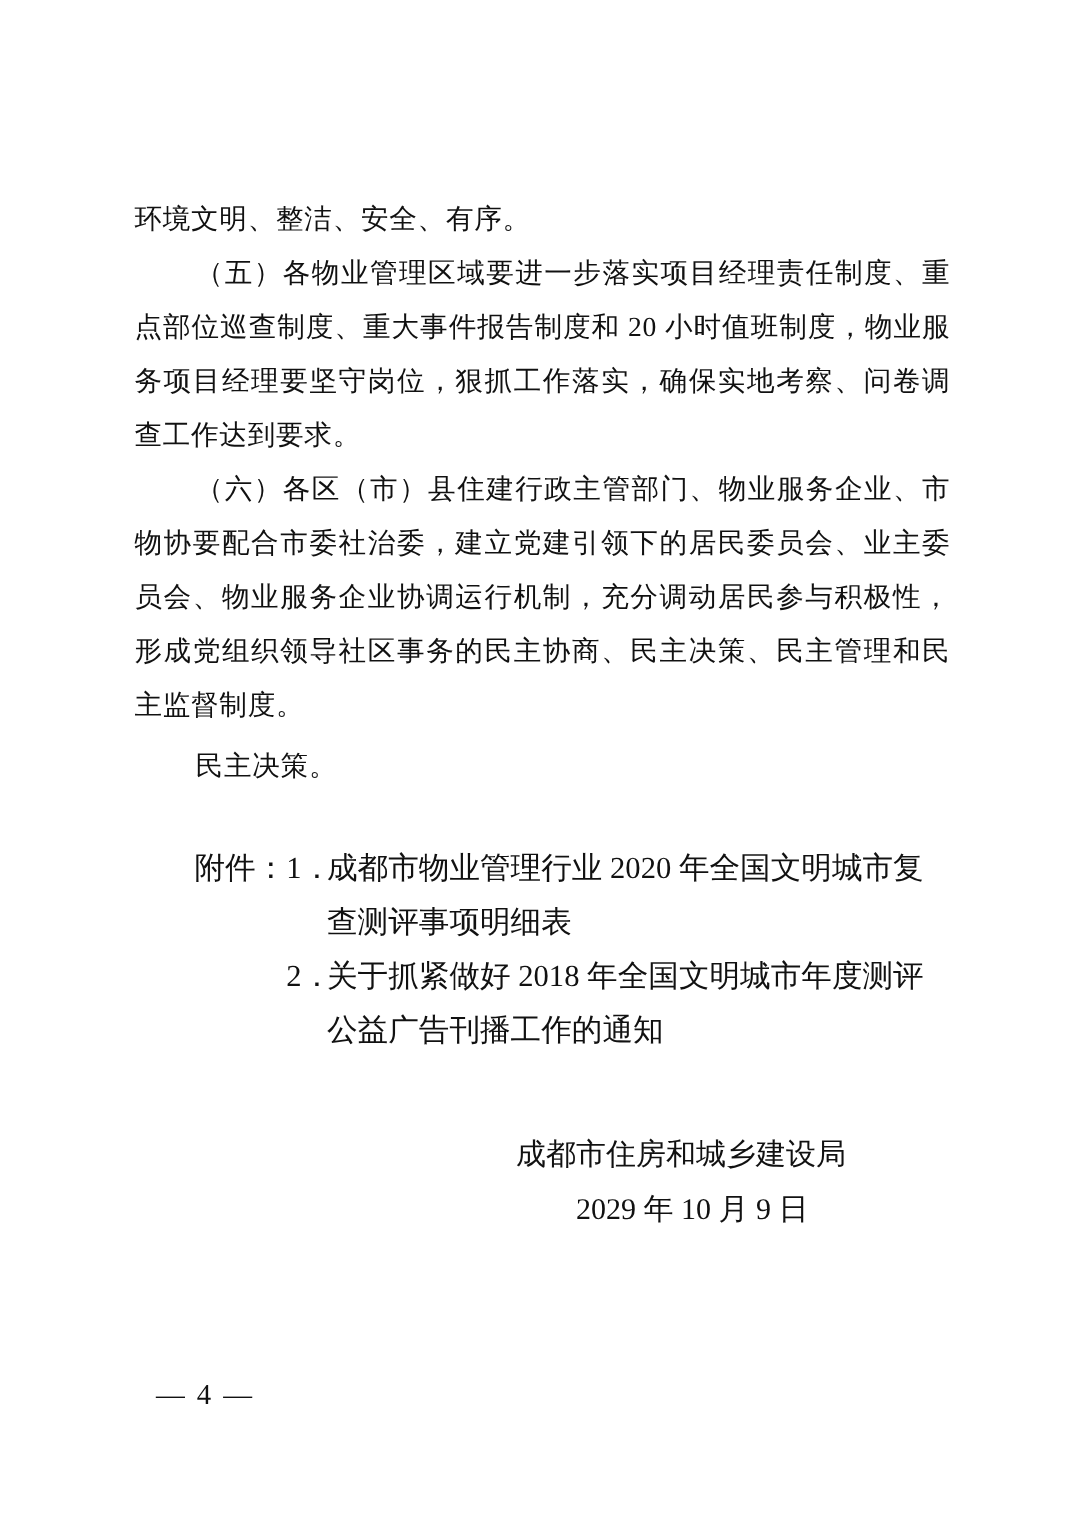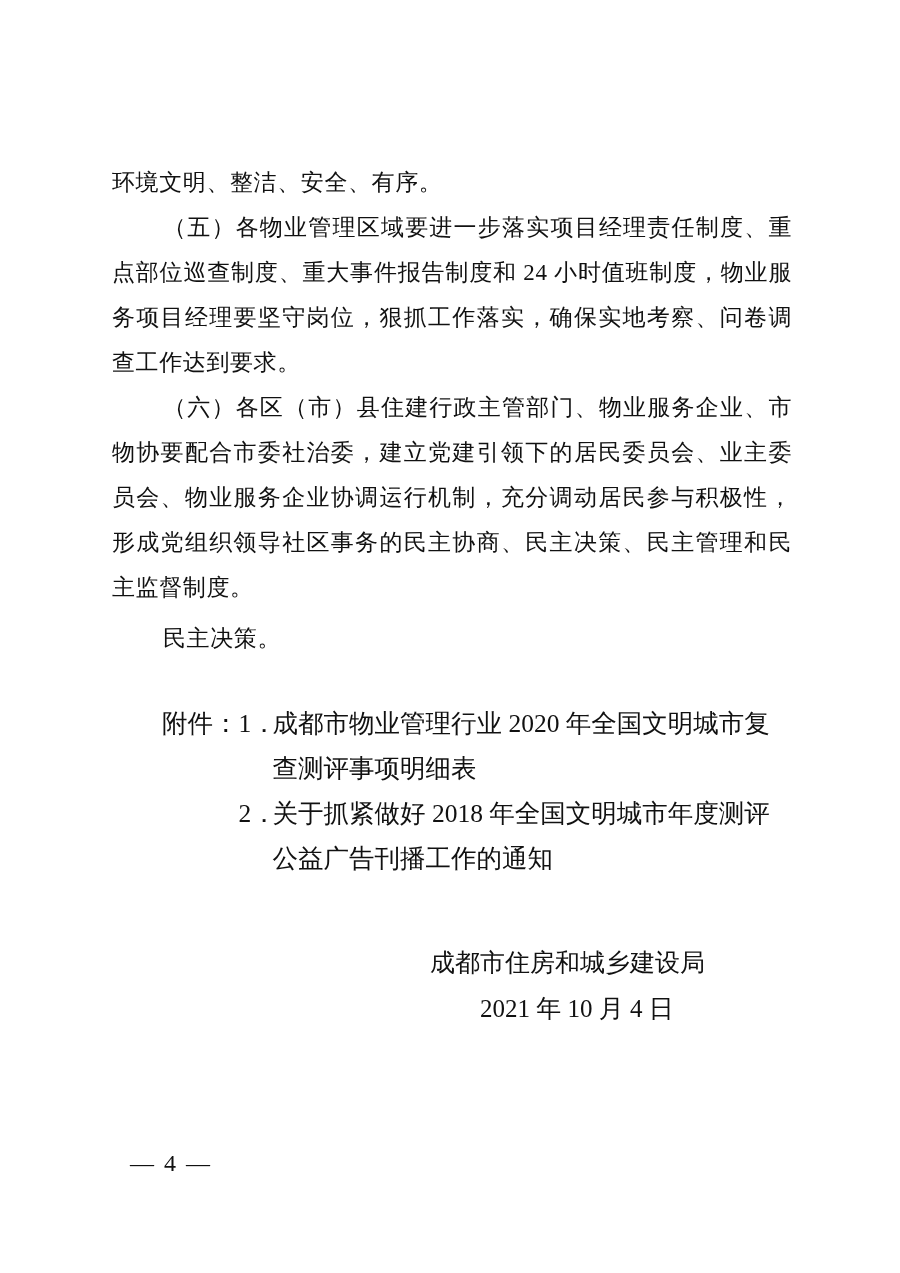--- a/index.html
+++ b/index.html
@@ -115,21 +115,21 @@
 </style>
 </head>
 <body>
 
 <div class="page">
 
   <div class="body-area">
 
     <p class="para">环境文明、整洁、安全、有序。</p>
 
-    <p class="para indent">（五）各物业管理区域要进一步落实项目经理责任制度、重点部位巡查制度、重大事件报告制度和 24 小时值班制度，物业服务项目经理要坚守岗位，狠抓工作落实，确保实地考察、问卷调查工作达到要求。</p>
+    <p class="para indent">（五）各物业管理区域要进一步落实项目经理责任制度、重点部位巡查制度、重大事件报告制度和 20 小时值班制度，物业服务项目经理要坚守岗位，狠抓工作落实，确保实地考察、问卷调查工作达到要求。</p>
 
     <p class="para indent">（六）各区（市）县住建行政主管部门、物业服务企业、市物协要配合市委社治委，建立党建引领下的居民委员会、业主委员会、物业服务企业协调运行机制，充分调动居民参与积极性，形成党组织领导社区事务的民主协商、民主决策、民主管理和民主监督制度。</p>
 
     <div class="gap-small"></div>
 
     <p class="para indent">民主决策。</p>
 
     <div class="attach-block">
       <div class="attach-row">
         <span class="attach-label">附件：</span>
@@ -143,20 +143,20 @@
             <span class="attach-text">关于抓紧做好 2018 年全国文明城市年度测评公益广告刊播工作的通知</span>
           </span>
         </span>
       </div>
     </div>
 
   </div>
 
   <div class="signature">
     <div class="sig-line">成都市住房和城乡建设局</div>
-    <div class="sig-date">2021 年 10 月 4 日</div>
+    <div class="sig-date">2029 年 10 月 9 日</div>
   </div>
 
   <div class="footer">
     <span class="page-number">— 4 —</span>
   </div>
 
 </div>
 
 </body></html>

